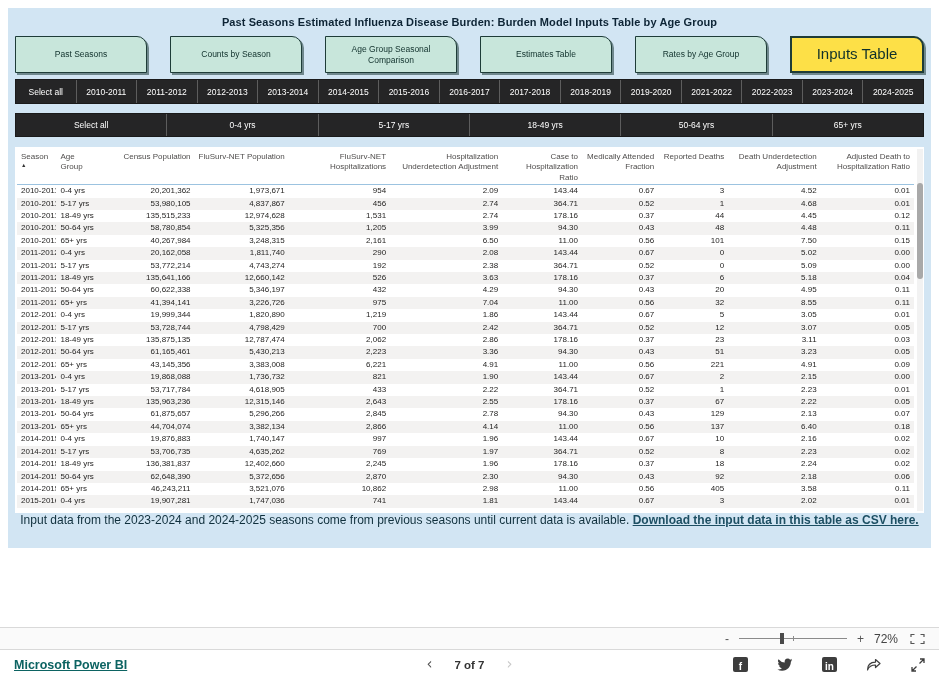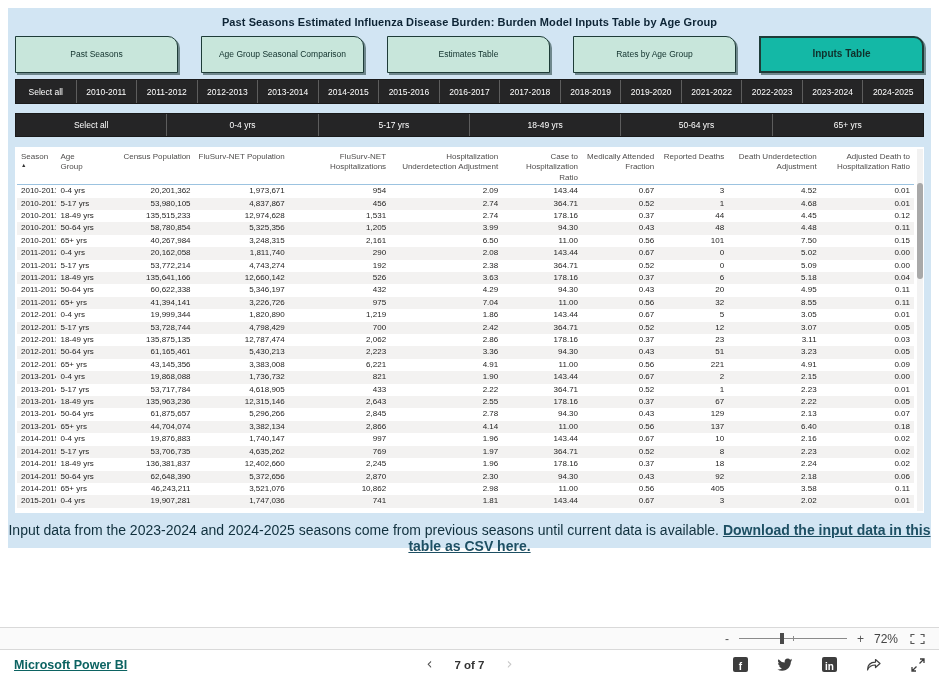--- a/index.html
+++ b/index.html
@@ -7,21 +7,21 @@
 
   .report { position:absolute; left:8px; top:8px; width:923px; height:540px; background:#d2e5f3; }
 
   .report-title { text-align:center; padding-top:8px; font-size:11px; font-weight:700; color:#0d2435; letter-spacing:.1px; }
 
   
   .tabs { display:flex; gap:23px; margin:8px 7px 0 7px; height:37px;border-radius:6px; }
   .tab { flex:1; display:flex; align-items:center; justify-content:center; text-align:center;
          background:#c8e6db; border:1px solid #1e3c38; border-radius:0 10px 0 0;
          box-shadow:2px 2px 0 rgba(30,60,56,.55); font-size:8.5px; color:#10302b; cursor:pointer; padding:2px 4px; line-height:1.25; }
-  .tab.active { background:#14b8a6; font-weight:700; border-width:2px; font-size:10px; }
+  .tab.active { background:#fde047; font-weight:400; border-width:2px; font-size:15px; }
 
   
   .slicer-row { display:flex; margin:6px 7px 0 7px; background:#252526; border:1px solid #1a1a1a; }
   .slicer-row.seasons { height:25px; }
   .slicer-row.ages { height:24px; margin-top:9px; }
   .slicer-btn { flex:1; display:flex; align-items:center; justify-content:center; background:#252526; color:#ffffff;
                 font-size:8.5px; border-right:1px solid #5d5d5d; cursor:pointer; white-space:nowrap; }
   .slicer-btn:last-child { border-right:none; }
 
   
@@ -33,21 +33,21 @@
   thead tr { border-bottom:1px solid #9cc3e0; }
   .sort-icon { display:block; font-size:5.5px; color:#333; line-height:6px; text-align:left; }
   td { font-size:8px; color:#252423; height:12.4px; padding:0 4px; white-space:nowrap; overflow:hidden; line-height:12.4px; }
   tbody tr:nth-child(even) { background:#f3f2f1; }
   tbody tr { cursor:default; }
 
   .vscroll { position:absolute; right:1px; top:2px; bottom:2px; width:6px; background:#f2f2f2; }
   .vscroll-thumb { position:absolute; top:34px; left:0; width:6px; height:96px; background:#a9a9a9; border-radius:3px; }
 
   
-  .note { text-align:center; margin-top:9px; font-size:14px; color:#10303d; }
+  .note { text-align:center; margin-top:0; font-size:12px; color:#10303d; }
   .note a { color:#1d4f63; font-weight:700; text-decoration:underline; cursor:pointer; }
 
   
   .zoom-bar { position:absolute; left:0; top:627px; width:939px; height:23px; background:#fafafa;
               border-top:1px solid #d9d9d9; border-bottom:1px solid #d9d9d9;
               display:flex; align-items:center; justify-content:flex-end; padding-right:14px; gap:10px; }
   .zoom-minus,.zoom-plus { font-size:12px; color:#555; cursor:pointer; line-height:1; }
   .zoom-track { position:relative; width:108px; height:11px; cursor:pointer; }
   .zoom-track .line { position:absolute; top:5px; left:0; right:0; height:1px; background:#8a8a8a; }
   .zoom-track .tick { position:absolute; top:3px; left:50%; width:1px; height:5px; background:#8a8a8a; }
@@ -70,20 +70,21 @@
             display:flex; align-items:flex-end; justify-content:center; line-height:1.1; }
 </style>
 </head>
 <body>
 
 <div class="report">
   <div class="report-title">Past Seasons Estimated Influenza Disease Burden: Burden Model Inputs Table by Age Group</div>
 
   <div class="tabs" id="tabs">
       <div class="tab">Past Seasons</div>
+      <div class="tab">Counts by Season</div>
       <div class="tab">Age Group Seasonal Comparison</div>
       <div class="tab">Estimates Table</div>
       <div class="tab">Rates by Age Group</div>
       <div class="tab active">Inputs Table</div>
     </div>
 
   <div class="slicer-row seasons" id="season-row">
       <div class="slicer-btn">Select all</div>
       <div class="slicer-btn">2010-2011</div>
       <div class="slicer-btn">2011-2012</div>

